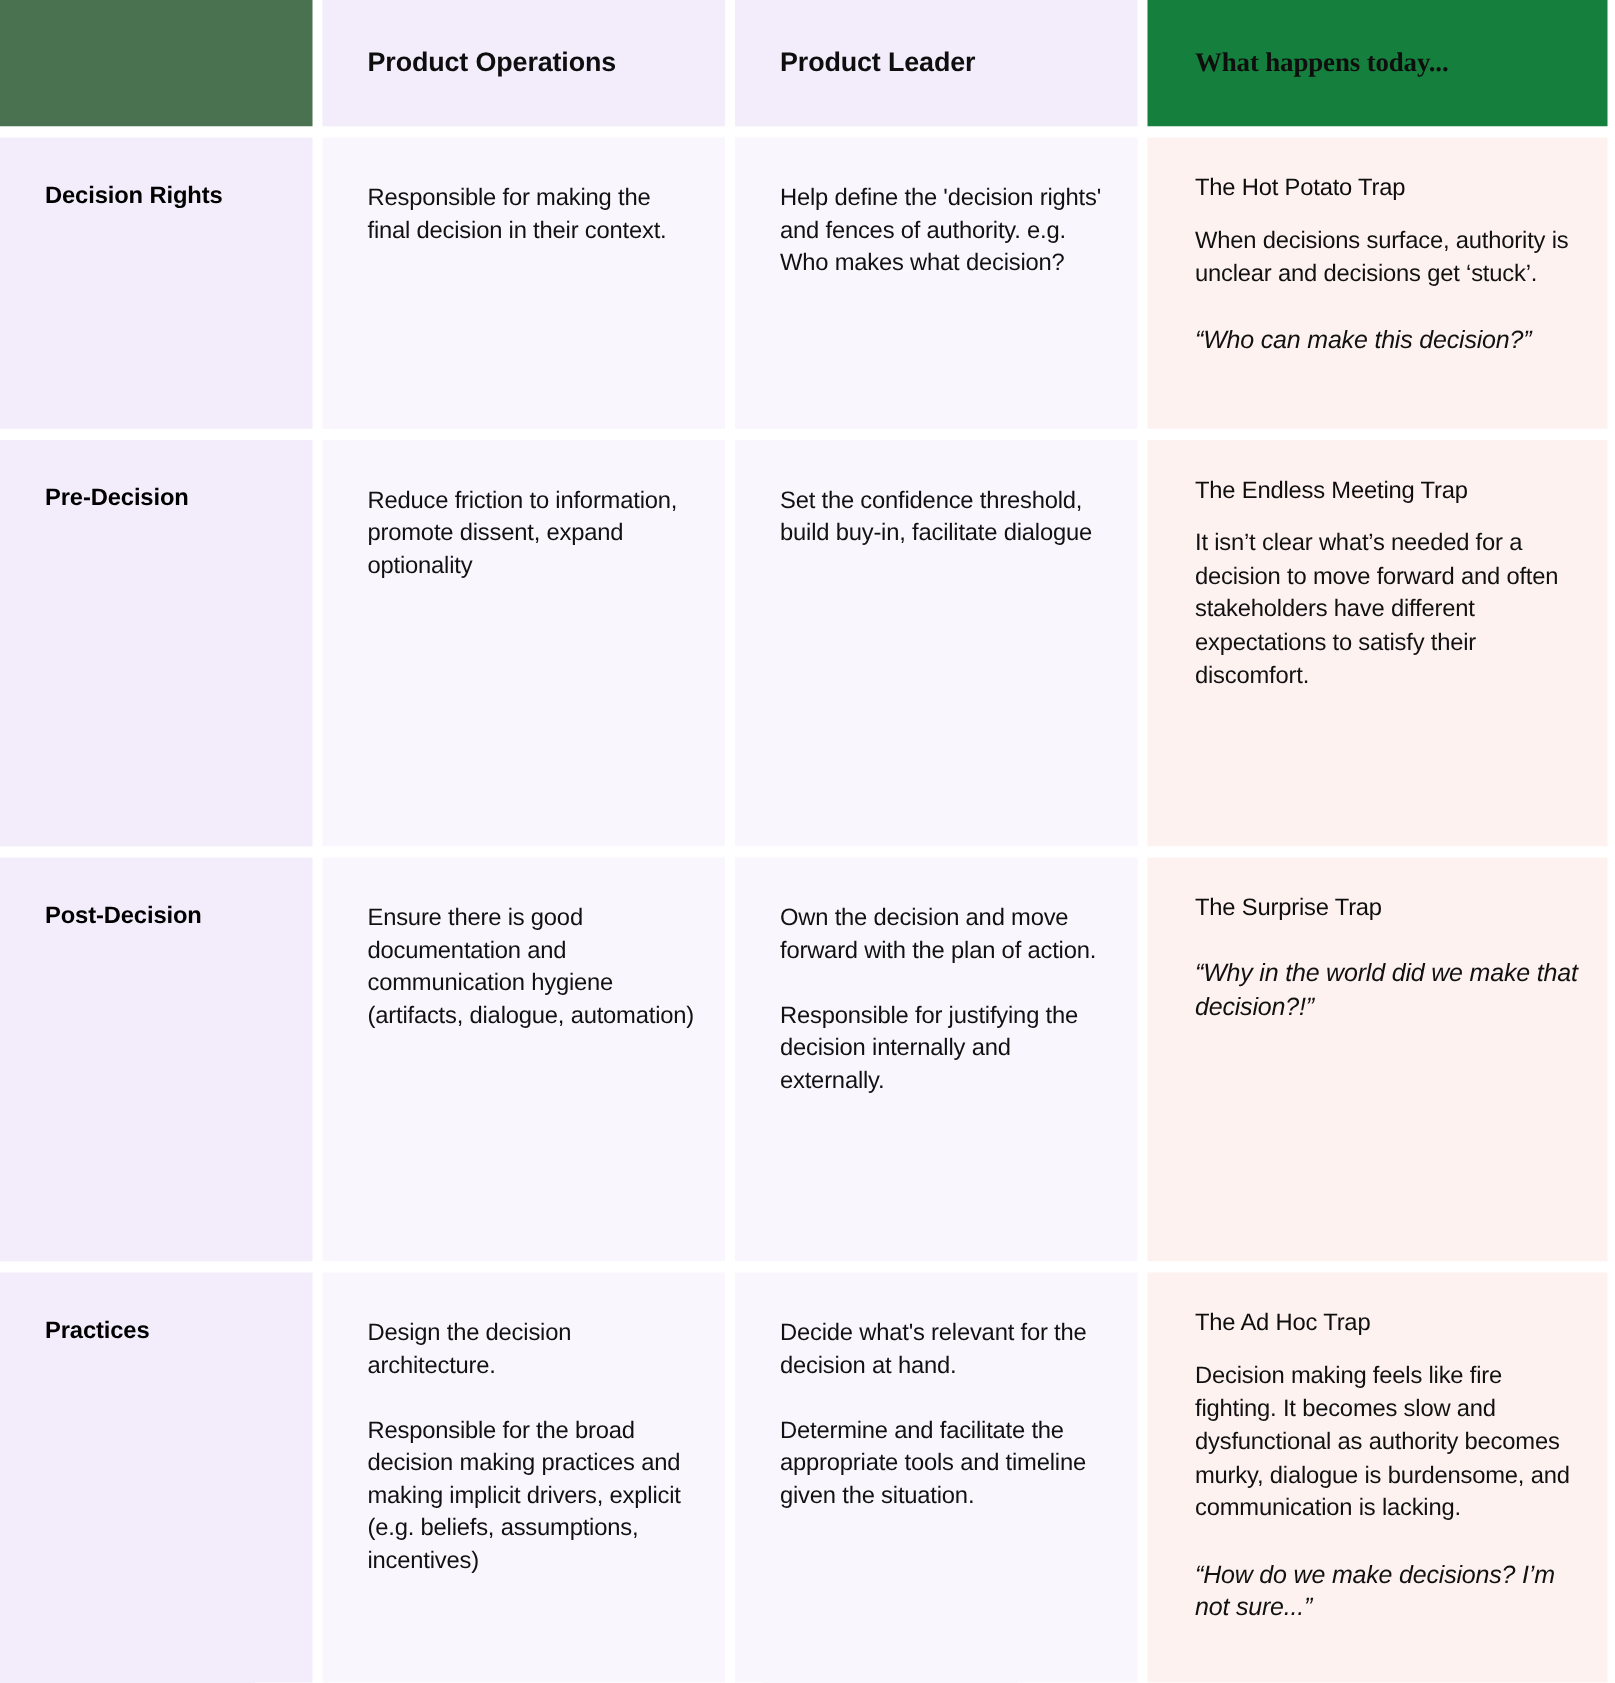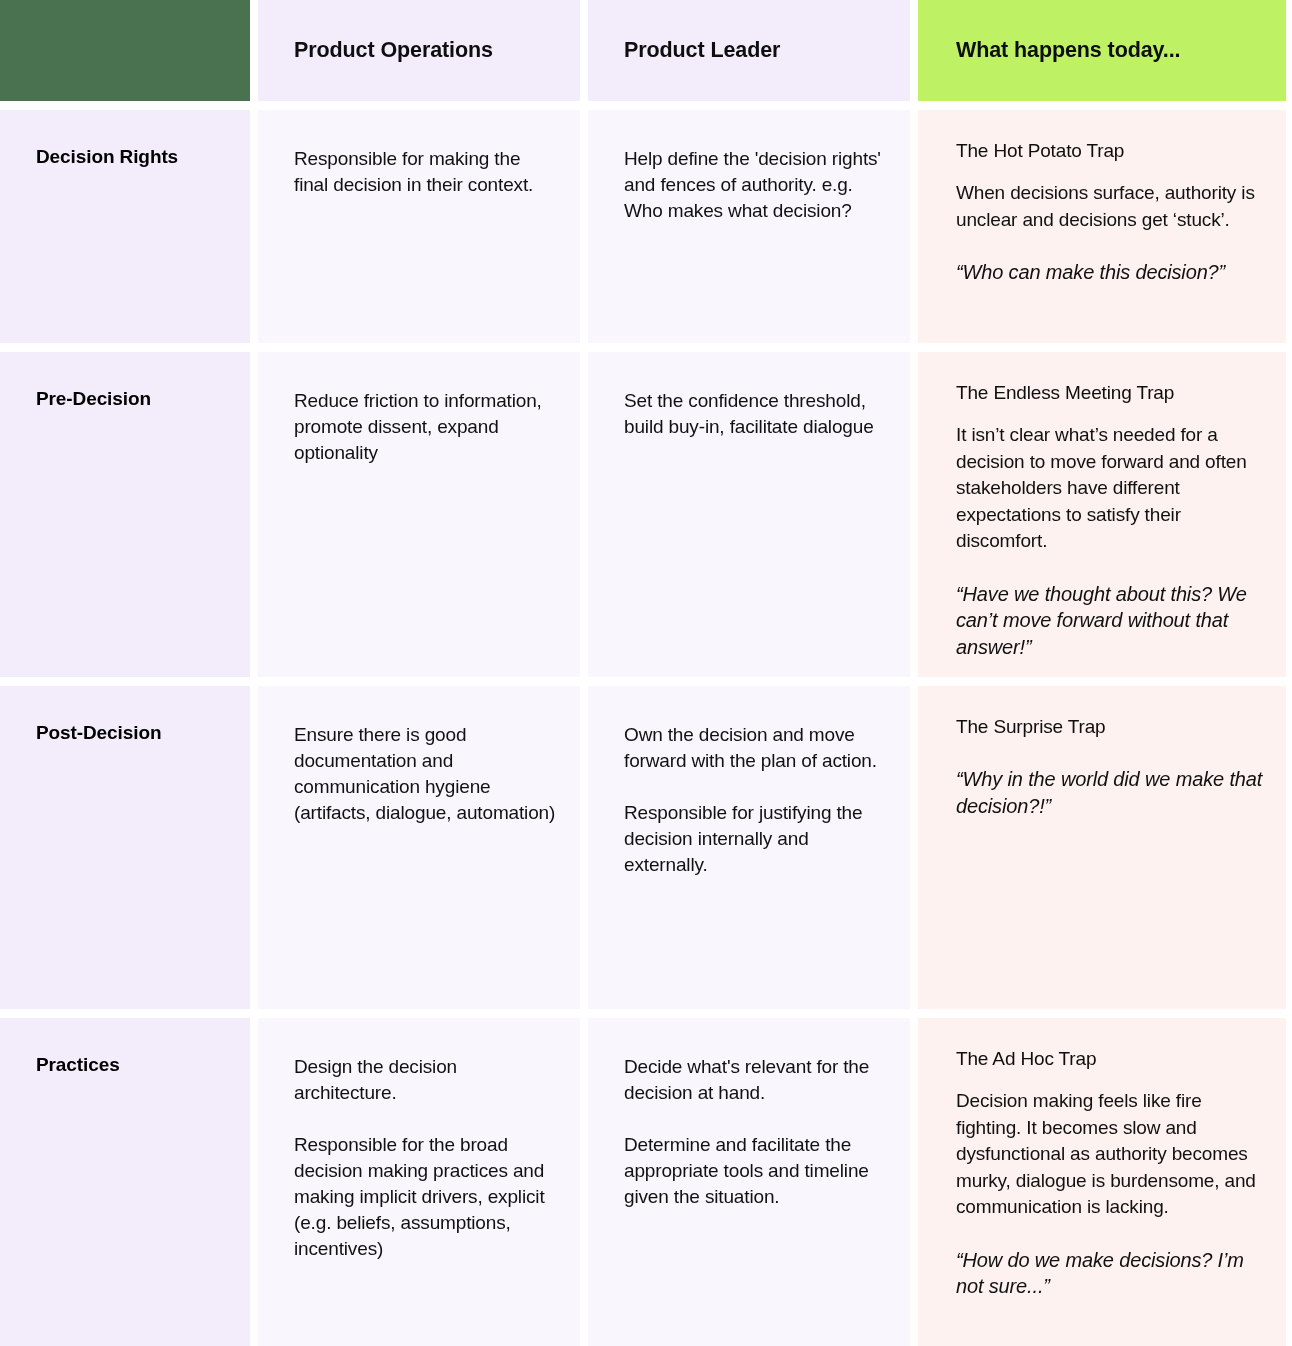--- a/index.html
+++ b/index.html
@@ -31,22 +31,23 @@
   .hdr-corner {
     background: #4a7150;
   }
   .hdr {
     background: #f2ecfb;
     display: flex;
     align-items: center;
     padding: 0 0 0 36px;
   }
   .hdr.pink {
-    background: #bef264;
+    background: #15803d;
     padding-left: 38px;
+    font-family: Liberation Serif, serif;
   }
   .hdr-label {
     font-size: 21.5px;
     font-weight: bold;
     color: #0e0e0e;
     letter-spacing: -0.1px;
   }
 
   
   .rowlabel {
@@ -141,21 +142,20 @@
   </div>
   <div class="cell body-cell">
     <p class="para">Reduce friction to information, promote dissent, expand optionality</p>
   </div>
   <div class="cell body-cell">
     <p class="para">Set the confidence threshold, build buy-in, facilitate dialogue</p>
   </div>
   <div class="cell body-cell pink">
     <p class="trap-title">The Endless Meeting Trap</p>
     <p class="trap-body">It isn’t clear what’s needed for a decision to move forward and often stakeholders have different expectations to satisfy their discomfort.</p>
-    <p class="trap-quote">“Have we thought about this? We can’t move forward without that answer!”</p>
   </div>
 
   <div class="cell rowlabel">
     <span class="rowlabel-text">Post-Decision</span>
   </div>
   <div class="cell body-cell">
     <p class="para">Ensure there is good documentation and communication hygiene (artifacts, dialogue, automation)</p>
   </div>
   <div class="cell body-cell">
     <p class="para">Own the decision and move forward with the plan of action.</p>

